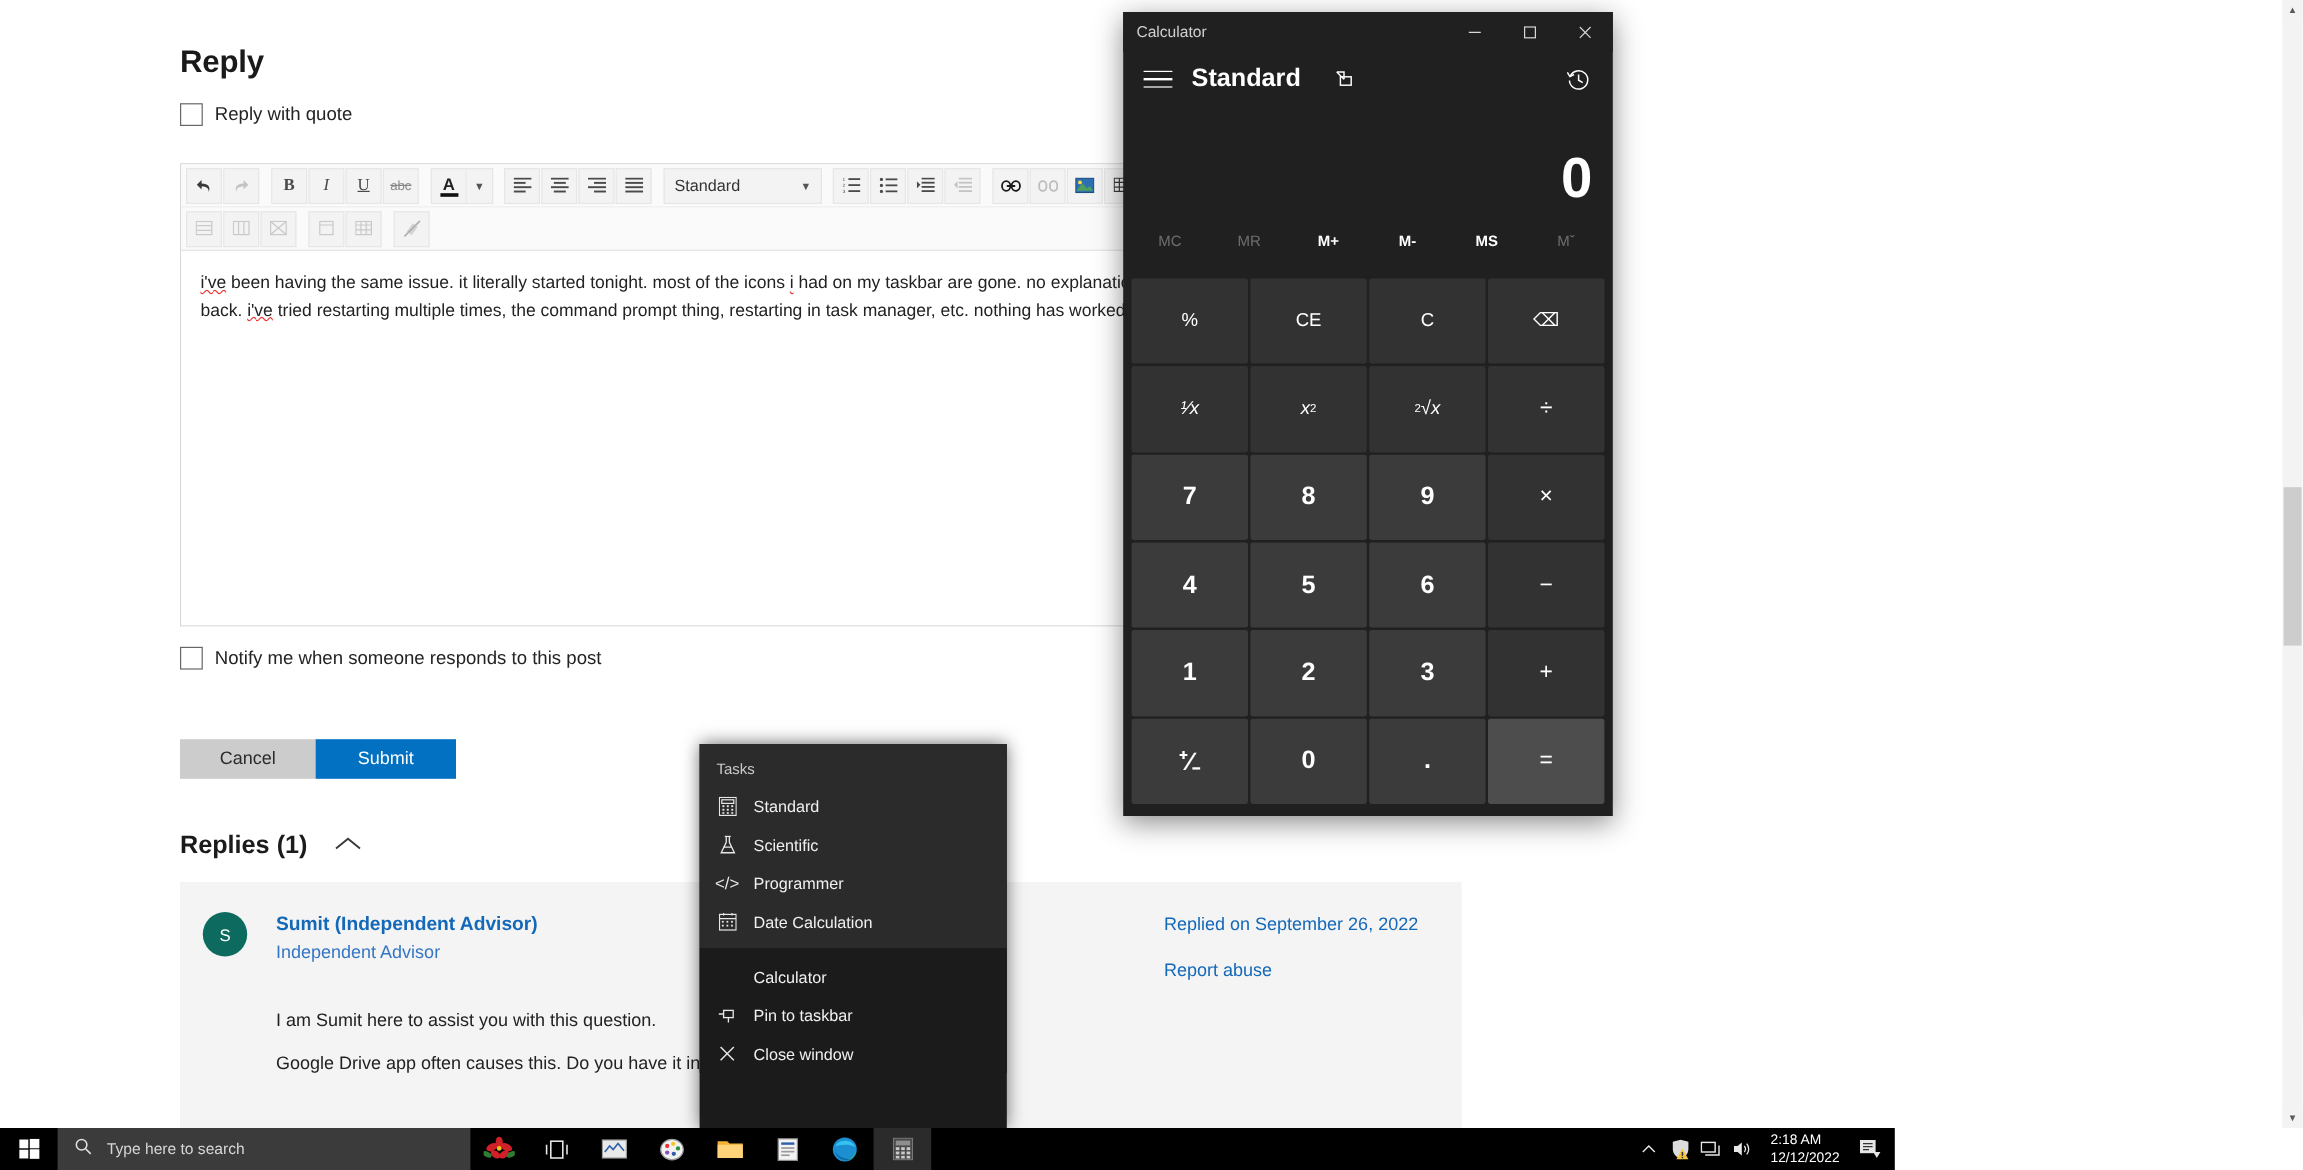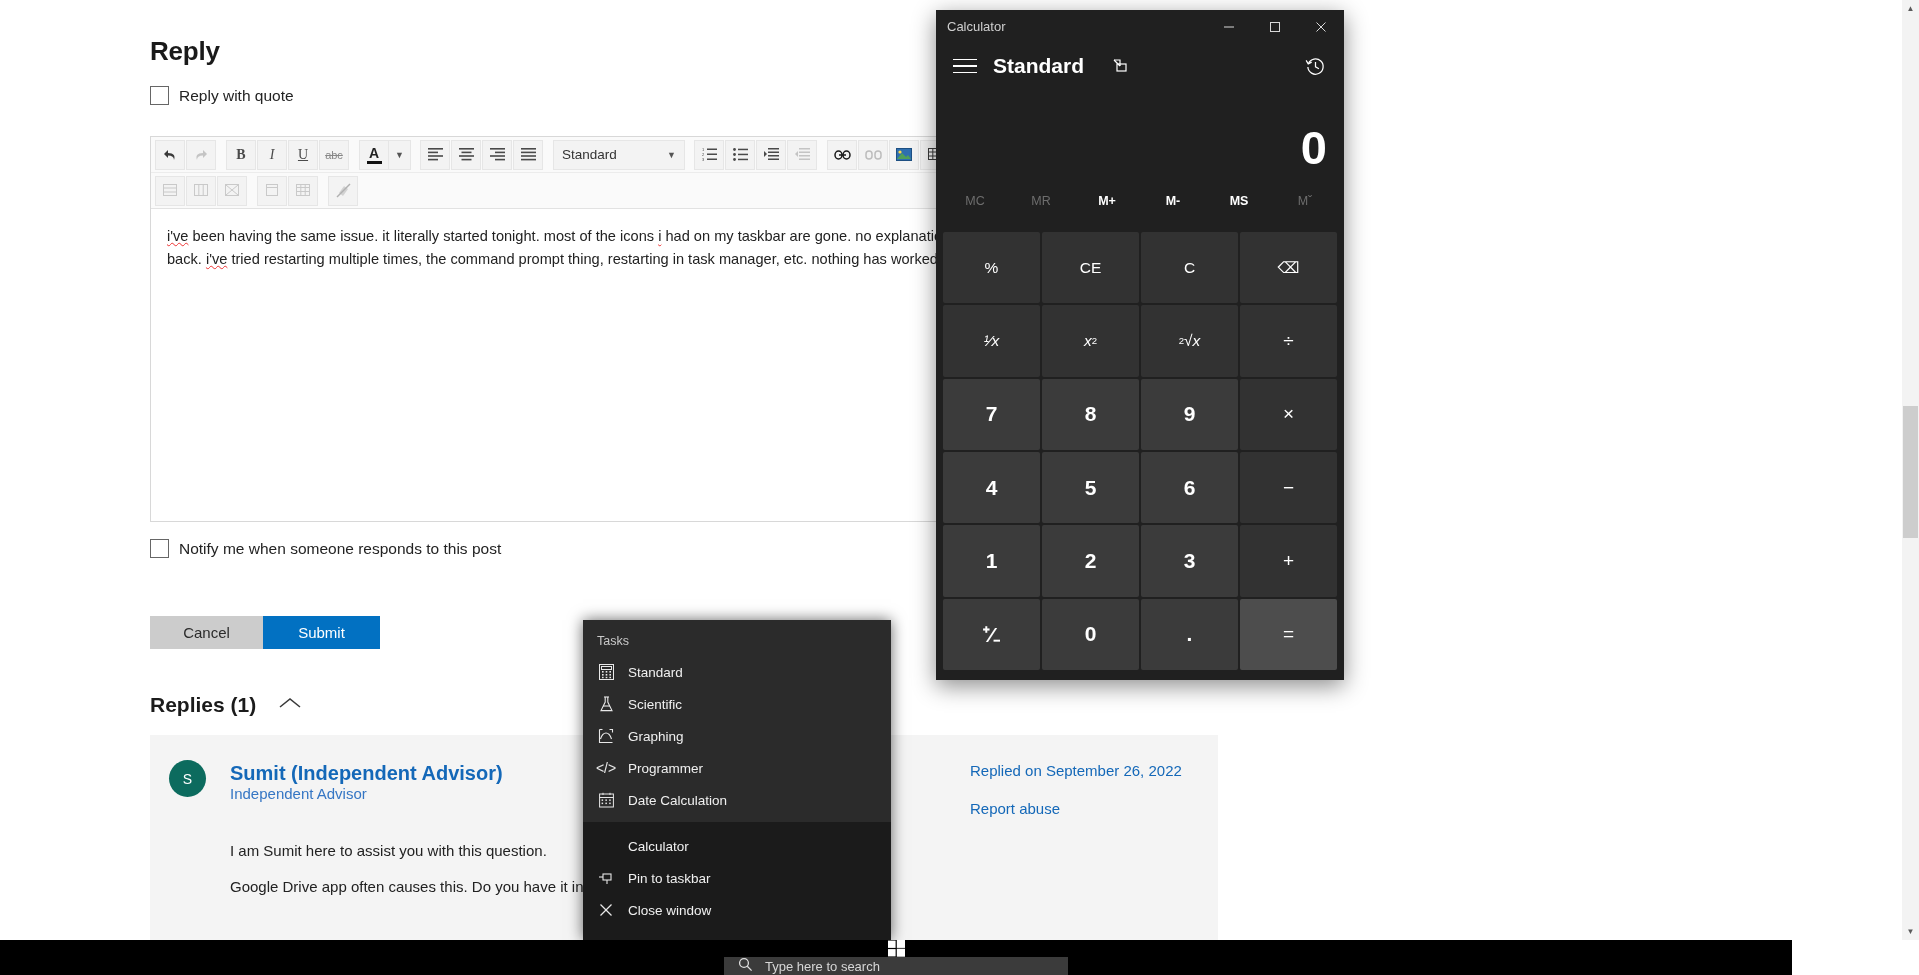--- a/index.html
+++ b/index.html
@@ -101,21 +101,21 @@
   #reply-card {
     position:absolute; left:150px; top:735px; width:1068px; height:205px;
     background:#f4f4f4;
   }
   .avatar {
     position:absolute; left:19px; top:25px; width:37px; height:37px;
     border-radius:50%; background:#0c6b5e; color:#fff;
     display:flex; align-items:center; justify-content:center;
     font-size:14px;
   }
-  .rep-name { position:absolute; left:80px; top:27px; font-size:20px; color:#1468b8; font-weight:bold; }
+  .rep-name { position:absolute; left:80px; top:27px; font-size:16px; color:#1468b8; font-weight:bold; }
   .rep-sub  { position:absolute; left:80px; top:50px; font-size:15px; color:#3576c4; }
   .rep-body { position:absolute; left:80px; top:105px; font-size:15px; color:#222; line-height:1.45; }
   .rep-date { position:absolute; left:820px; top:27px; font-size:15px; color:#1468b8; }
   .rep-abuse{ position:absolute; left:820px; top:65px; font-size:15px; color:#1468b8; }
 
   
   #vscroll { position:absolute; right:0; top:0; width:17px; height:940px; background:#f3f3f3; }
   #vscroll .up, #vscroll .down {
     height:17px; width:17px; display:flex; align-items:center; justify-content:center;
     font-size:8px; color:#5a5a5a; background:#f3f3f3;
@@ -168,37 +168,37 @@
     font-size:17px; color:#fff; border-radius:2px;
   }
   .key.fn { background:#323232; font-size:15.5px; }
   .key.num { background:#3b3b3b; font-size:21px; font-weight:600; }
   .key.op  { background:#323232; font-size:19px; }
   .key.eq  { background:#4d4d4d; font-size:19px; }
   .key sup { font-size: 0.62em; vertical-align: super; }
 
   
   #jumplist {
-    position:absolute; left: 583px; top: 620px; width: 308px; height: 320px;
+    position:absolute; left: 583px; top: 620px; width: 256px; height: 320px;
     background:#1b1b1b; color:#fff;
     box-shadow: 0 0 14px rgba(0,0,0,.6);
     font-size: 13.5px;
   }
   #jl-top { background:#2b2b2b; padding-top: 10px; padding-bottom: 6px; }
   #jl-tasks-label { padding: 4px 14px 8px 14px; font-size: 12.5px; color:#c9c9c9; }
   .jl-item { height: 32px; display:flex; align-items:center; padding-left: 14px; gap: 13px; }
   .jl-ico { width: 18px; height:18px; display:flex; align-items:center; justify-content:center; color:#e8e8e8; }
   .jl-lbl { font-size: 13.5px; color:#f0f0f0; }
   #jl-bottom { background:#1b1b1b; padding-top: 8px; }
   .jl-item.noico { padding-left: 45px; }
 
   
   #taskbar {
-    position:absolute; left:0; bottom:0; width:1792px; height:35px;
-    background:#000; display:flex; align-items:center;flex-direction:column;
+    position:absolute; left:0; bottom:0; width:1579px; height:35px;
+    background:#000; display:flex; align-items:center;
   }
   #start { width:48px; height:35px; display:flex; align-items:center; justify-content:center; }
   #searchbox {
     width: 344px; height: 35px; background:#3b3b3b;
     display:flex; align-items:center; gap:12px; padding-left: 14px;
   }
   #searchbox .ph { font-size: 13px; color:#d6d6d6; }
   .tb-icon { width: 48px; height:35px; display:flex; align-items:center; justify-content:center; font-size:18px; }
   .tb-icon.active { background:#2b2b2b; }
   #tray { margin-left:auto; display:flex; align-items:center; height:35px; padding-right: 6px; gap: 0; }
@@ -623,33 +623,20 @@
                   <line x1="5" y1="1" x2="10" y2="1"></line>
                   <path d="M6.2 1 V6 L2 14.6 H13 L8.8 6 V1"></path>
                   <line x1="4" y1="10" x2="11" y2="10"></line>
                 </g>
               </svg>
             </span>
             <span class="jl-lbl">Scientific</span>
           </div>
           <div class="jl-item">
             <span class="jl-ico">
-              <svg width="16" height="16" viewBox="0 0 16 16">
-                <g fill="none" stroke="#e8e8e8" stroke-width="1.1">
-                  <polyline points="1.5,1.5 1.5,14.5 14.5,14.5"></polyline>
-                  <polyline points="1.5,1.5 4.5,1.5"></polyline>
-                  <polyline points="11.5,1.5 14.5,1.5 14.5,4.5"></polyline>
-                  <path d="M2.5 11 C5 3 11 3 13.5 11"></path>
-                </g>
-              </svg>
-            </span>
-            <span class="jl-lbl">Graphing</span>
-          </div>
-          <div class="jl-item">
-            <span class="jl-ico">
               <span style="font-size:14px;color:#e8e8e8;font-family:'Liberation Sans',sans-serif;">&lt;/&gt;</span>
             </span>
             <span class="jl-lbl">Programmer</span>
           </div>
           <div class="jl-item">
             <span class="jl-ico">
               <svg width="15" height="16" viewBox="0 0 15 16">
                 <g fill="none" stroke="#e8e8e8" stroke-width="1">
                   <rect x="0.6" y="2" width="13.8" height="13"></rect>
                   <line x1="0.6" y1="5.5" x2="14.4" y2="5.5"></line>

